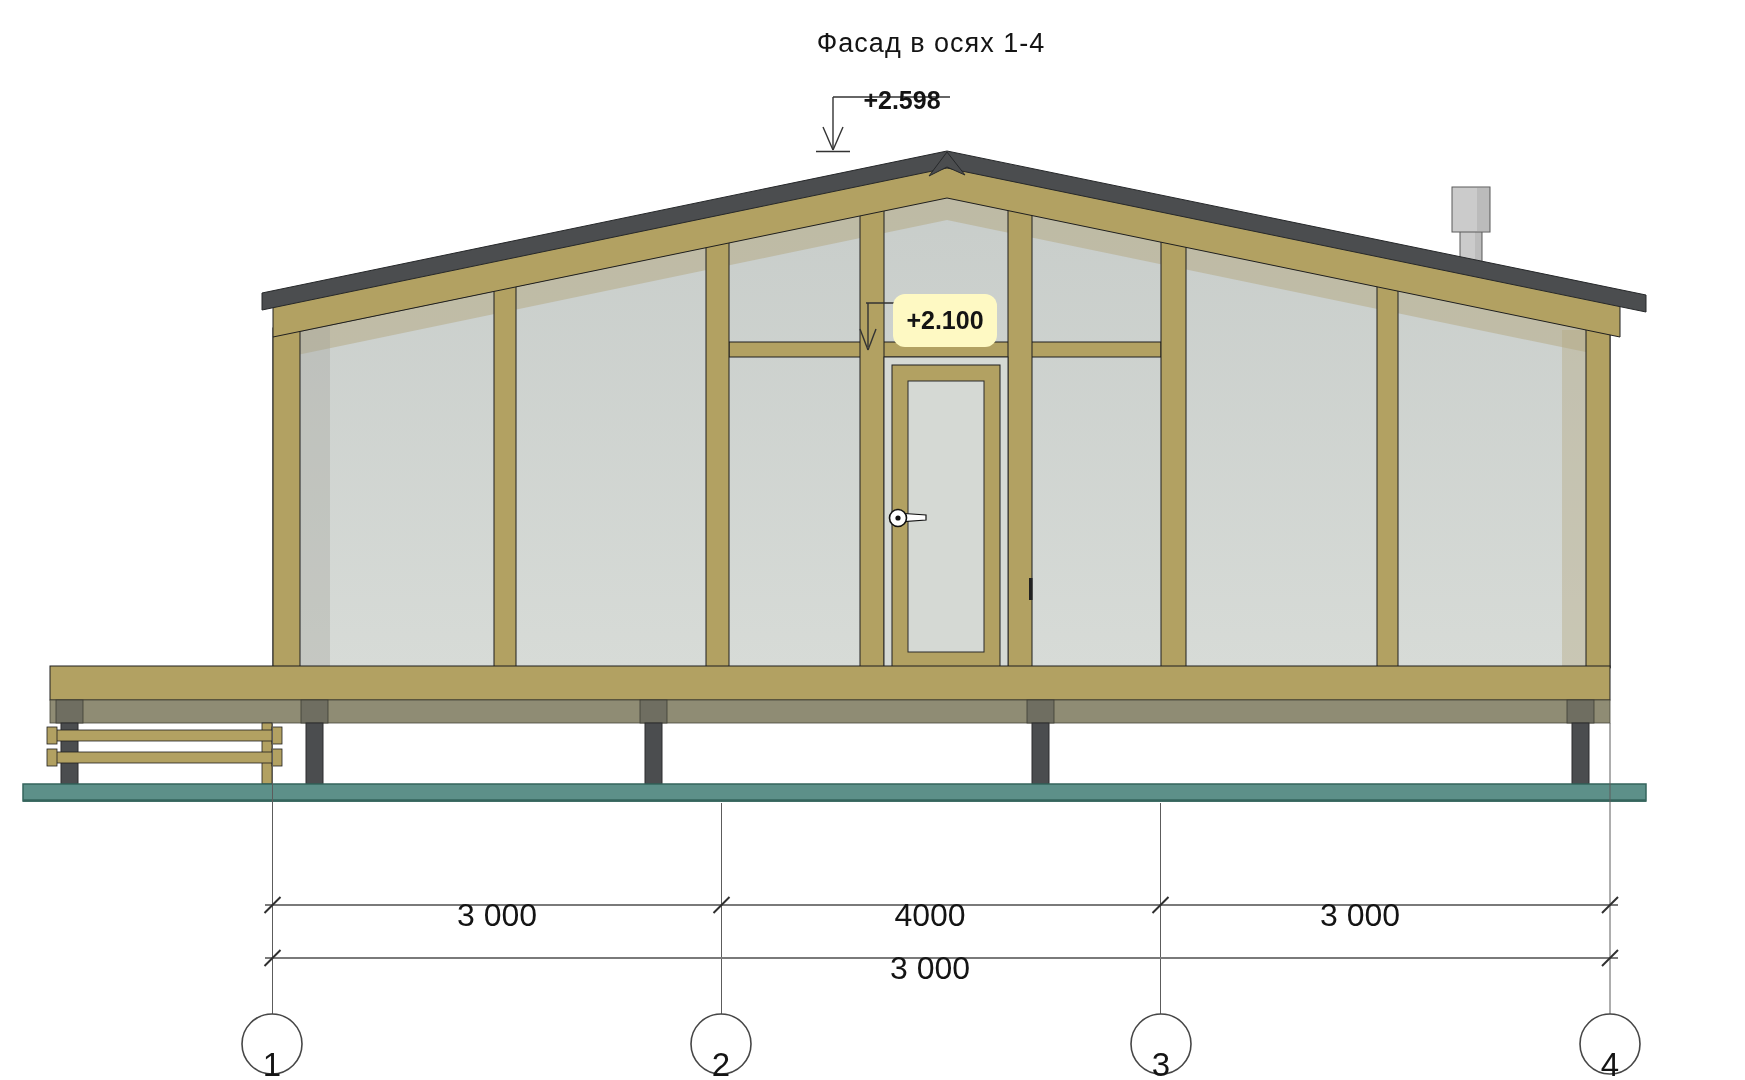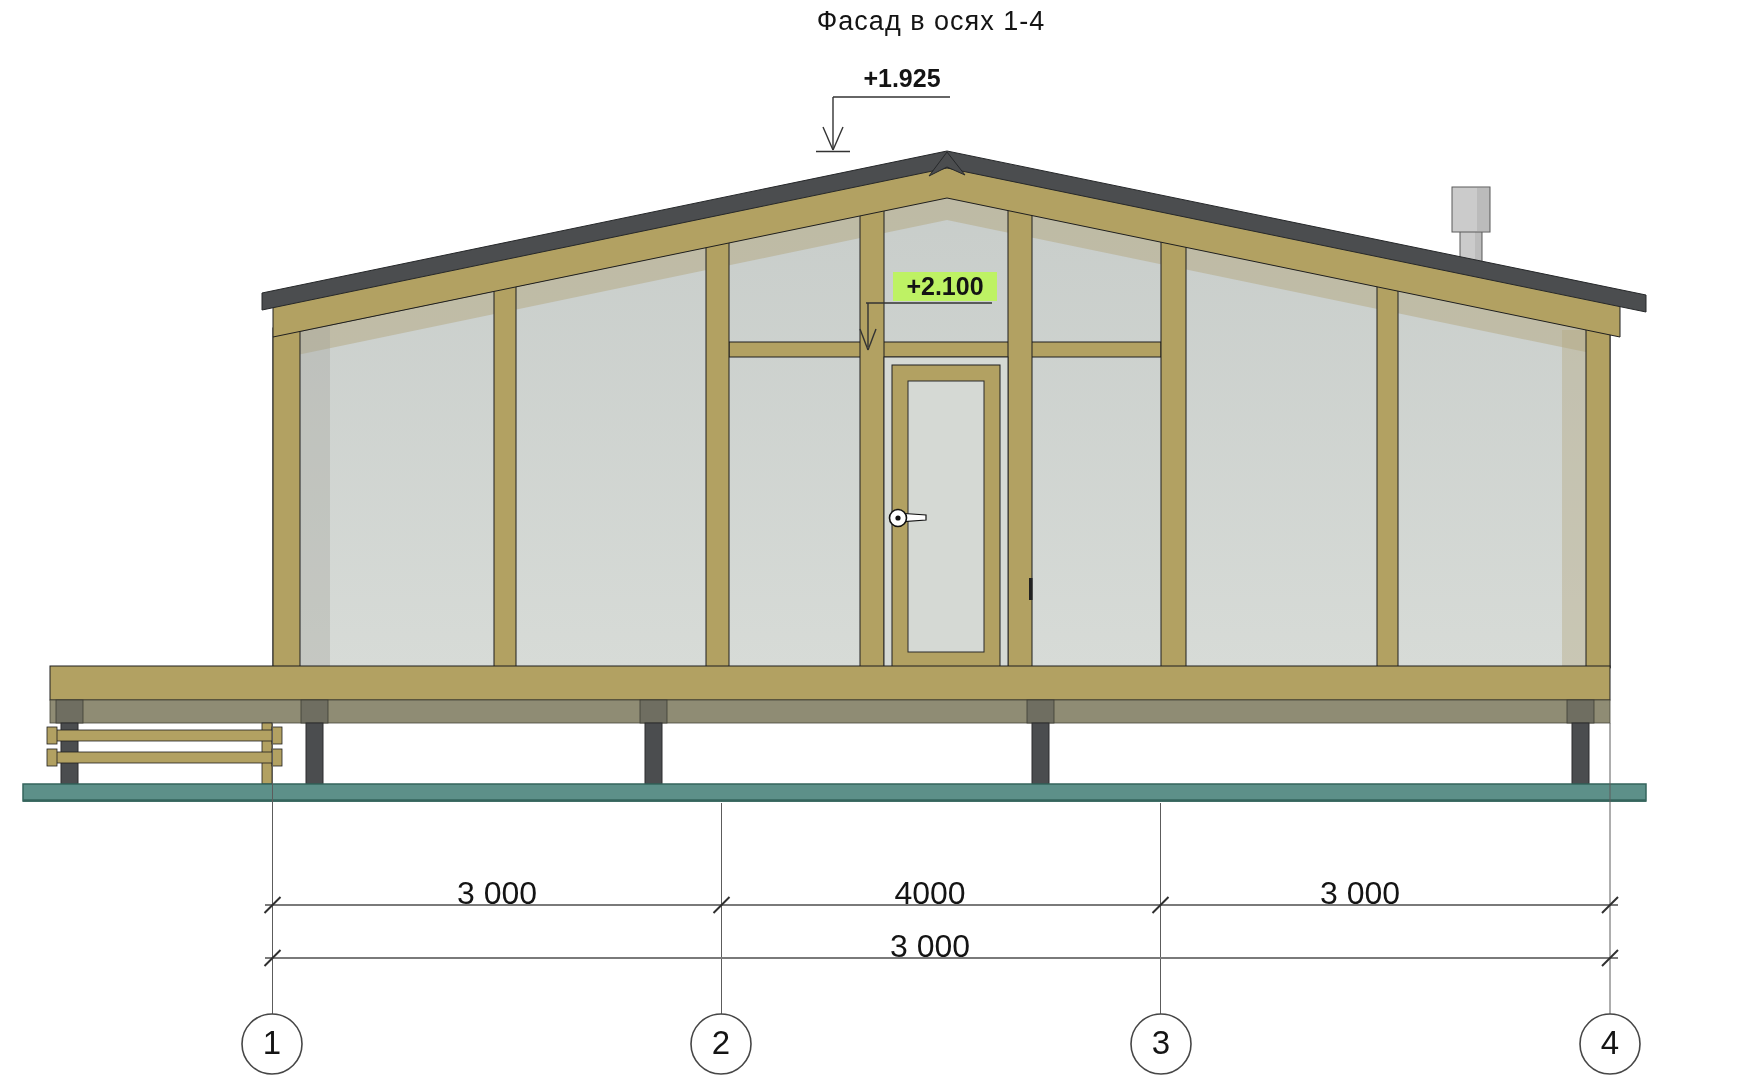--- a/index.html
+++ b/index.html
@@ -17,26 +17,26 @@
   .capc{fill:var(--pile_cap);stroke:#3c3c34;stroke-width:0.8;}
   .groundc{fill:var(--ground);stroke:var(--ground_dark);stroke-width:1.5;}
   .axisline{stroke:#5c5c5c;stroke-width:1;}
   .dimline{stroke:var(--dim_line);stroke-width:1.8;}
   .tick{stroke:#2f2f2f;stroke-width:2;}
   .marker{stroke:#333;stroke-width:1.4;fill:none;}
   .circleb{fill:#ffffff;stroke:#474747;stroke-width:1.6;}
   .chimneyc{fill:var(--chimney);stroke:#5a5a5a;stroke-width:1;}
   .shade{stroke:none;}
   .lbl{position:absolute;color:var(--text);text-align:center;white-space:nowrap;
-       font-family:"Liberation Sans",sans-serif;}
+       font-family:"Liberation Sans",sans-serif;margin-top:22px;}
   .title{font-size:27px;letter-spacing:1px;}
   .elev{font-size:25px;font-weight:600;}
   .dimtxt{font-size:32px;font-weight:500;}
   .axno{font-size:33px;}
-  .whitebox{background:#bef264;padding:0 3px;}
+  .whitebox{background:#fef9c3;padding:12px 3px;border-radius:12px;}
 </style>
 </head>
 <body>
 
 <div id="stage">
 
 <svg width="1745" height="1080" viewBox="0 0 1745 1080">
   <defs>
     <linearGradient id="glassGrad" x1="0" y1="0" x2="0" y2="1">
       <stop offset="0" stop-color="var(--glass_top)"></stop>
@@ -153,21 +153,21 @@
   <g>
     <circle class="circleb" cx="272" cy="1044" r="30"></circle>
     <circle class="circleb" cx="721" cy="1044" r="30"></circle>
     <circle class="circleb" cx="1161" cy="1044" r="30"></circle>
     <circle class="circleb" cx="1610" cy="1044" r="30"></circle>
   </g>
 </svg>
 
 <div class="lbl title" style="left:701px;top:6px;width:460px;">Фасад в осях 1-4</div>
 
-<div class="lbl elev" style="left:840px;top:64px;width:124px;">+1.925</div>
+<div class="lbl elev" style="left:840px;top:64px;width:124px;">+2.598</div>
 
 <div class="lbl elev whitebox" style="left:893px;top:272px;width:98px;">+2.100</div>
 
 <div class="lbl dimtxt" style="left:437px;top:875px;width:120px;">3 000</div>
 <div class="lbl dimtxt" style="left:870px;top:875px;width:120px;">4000</div>
 <div class="lbl dimtxt" style="left:1300px;top:875px;width:120px;">3 000</div>
 <div class="lbl dimtxt" style="left:868px;top:928px;width:124px;">3 000</div>
 
 <div class="lbl axno" style="left:245px;top:1024px;width:54px;">1</div>
 <div class="lbl axno" style="left:694px;top:1024px;width:54px;">2</div>

